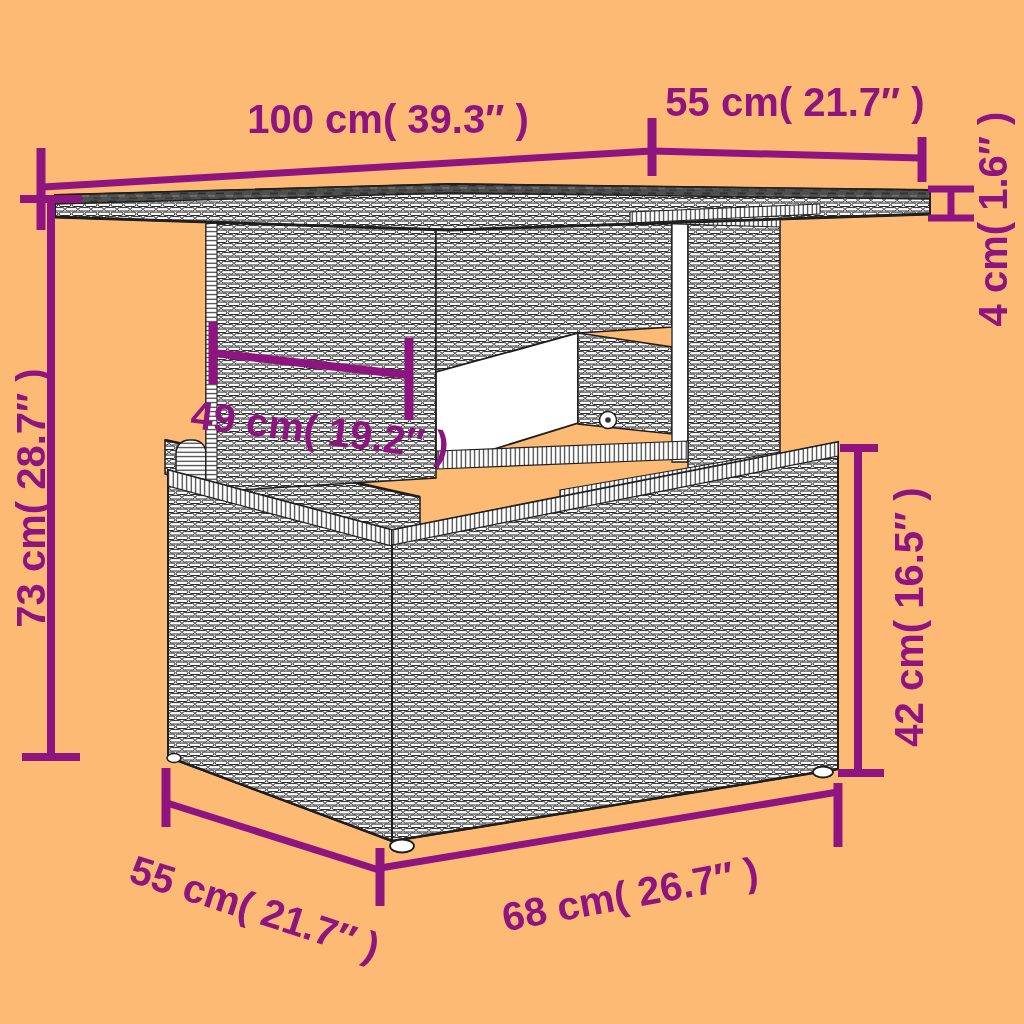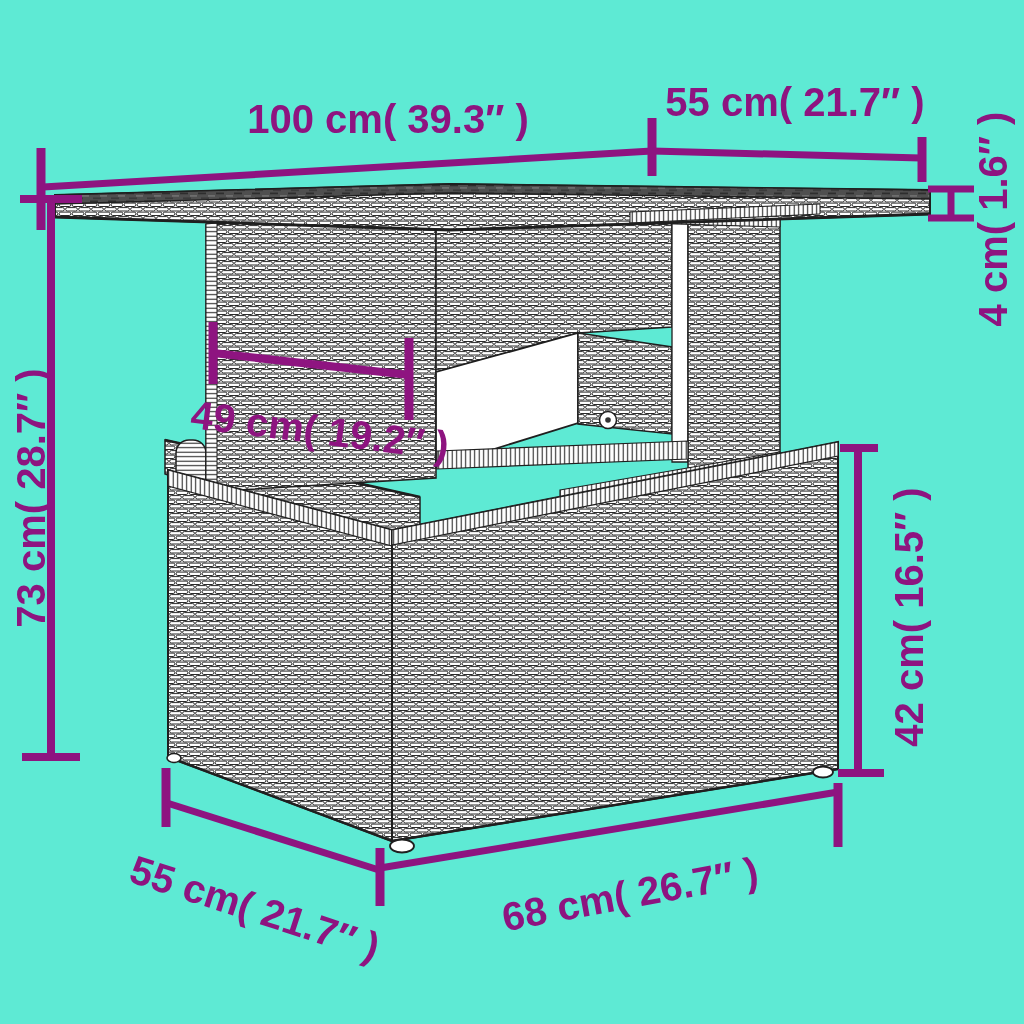--- a/index.html
+++ b/index.html
@@ -1,21 +1,21 @@
 <!DOCTYPE html>
 <html style="--dim-color: #8E1480;"><head>
 <meta charset="utf-8">
 <style>
   :root { --dim-color: #8E1480; }
   html, body { margin: 0; padding: 0; background: #ffffff; }
   .stage {
     position: relative;
     width: 1024px;
     height: 1024px;
-    background: #5eead4;
+    background: #fdba74;
     overflow: hidden;
     font-family: "Liberation Sans", sans-serif;
   }
   .stage svg.art { position: absolute; left: 0; top: 0; }
   .dim-label {
     position: absolute;
     font-weight: 700;
     font-size: 40px;
     line-height: 1;
     color: var(--dim-color);

